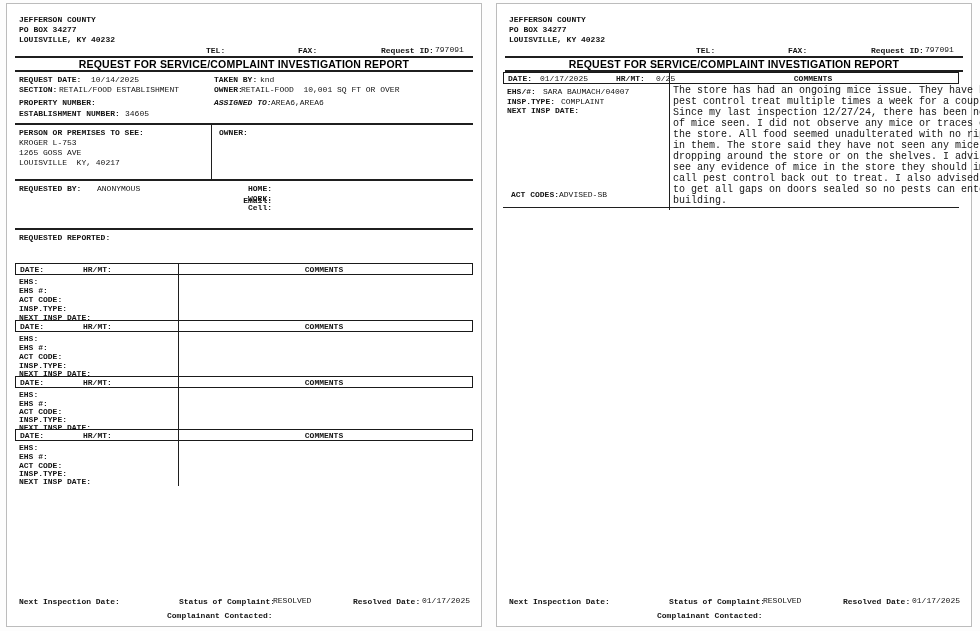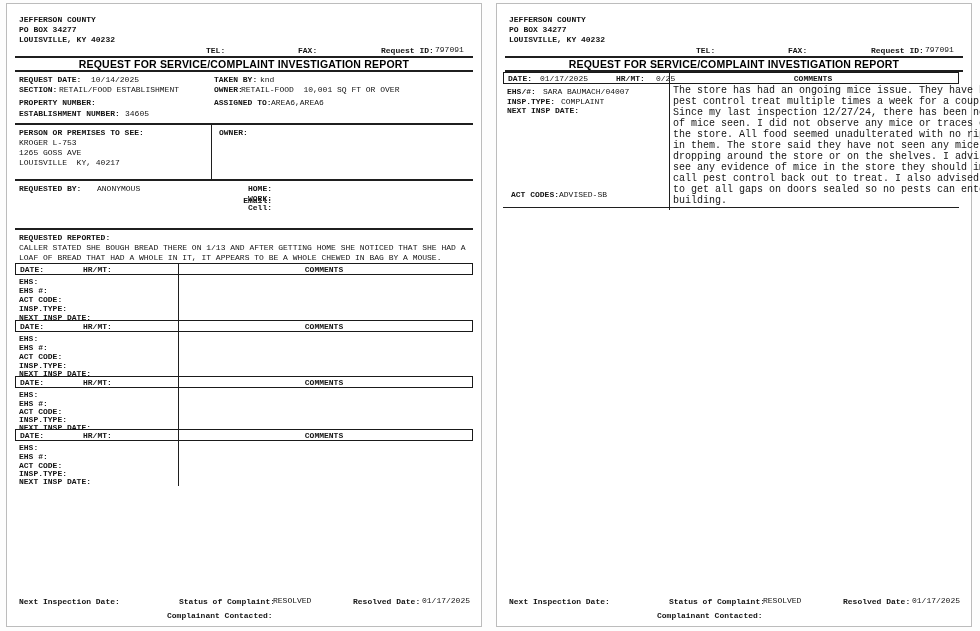--- a/index.html
+++ b/index.html
@@ -45,21 +45,21 @@
     <div class="t" style="left:84px;top:71px;">10/14/2025</div>
     <div class="t b" style="left:207px;top:71px;">TAKEN BY:</div>
     <div class="t" style="left:253px;top:71px;">knd</div>
 
     <div class="t b" style="left:12px;top:81px;">SECTION:</div>
     <div class="t" style="left:52px;top:81px;">RETAIL/FOOD ESTABLISHMENT</div>
     <div class="t b" style="left:207px;top:81px;">OWNER:</div>
     <div class="t" style="left:234px;top:81px;">RETAIL-FOOD  10,001 SQ FT OR OVER</div>
 
     <div class="t b" style="left:12px;top:94px;">PROPERTY NUMBER:</div>
-    <div class="t b" style="left:207px;top:94px;">ASSIGNED TO:</div>
+    <div class="t b" style="left:207px;top:94px;font-style:italic;">ASSIGNED TO:</div>
     <div class="t" style="left:264px;top:94px;">AREA6,AREA6</div>
 
     <div class="t b" style="left:12px;top:105px;text-align:right;">ESTABLISHMENT NUMBER:</div>
     <div class="t" style="left:118px;top:105px;">34605</div>
 
     <div class="hl" style="left:8px;top:119px;width:458px;"></div>
     <div class="t b" style="left:12px;top:124px;">PERSON OR PREMISES TO SEE:</div>
     <div class="t" style="left:12px;top:134px;">KROGER L-753</div>
     <div class="t" style="left:12px;top:144px;">1265 GOSS AVE</div>
     <div class="t" style="left:12px;top:154px;">LOUISVILLE  KY, 40217</div>
@@ -69,22 +69,20 @@
     <div class="hl" style="left:8px;top:175px;width:458px;"></div>
     <div class="t b" style="left:12px;top:180px;">REQUESTED BY:</div>
     <div class="t" style="left:90px;top:180px;">ANONYMOUS</div>
     <div class="t b ra" style="left:215px;top:180px;width:50px;">HOME:</div>
     <div class="t b ra" style="left:215px;top:190px;width:50px;">WORK:</div>
     <div class="t b ra" style="left:215px;top:199px;width:50px;">Cell:</div>
     <div class="t b ra" style="left:215px;top:192px;width:50px;">Email:</div>
 
     <div class="hl" style="left:8px;top:224px;width:458px;"></div>
     <div class="t b" style="left:12px;top:229px;">REQUESTED REPORTED:</div>
-    <div class="t ml" style="left:12px;top:239px;">CALLER STATED SHE BOUGH BREAD THERE ON 1/13 AND AFTER GETTING HOME SHE NOTICED THAT SHE HAD A
-LOAF OF BREAD THAT HAD A WHOLE IN IT, IT APPEARS TO BE A WHOLE CHEWED IN BAG BY A MOUSE.</div>
 
     <div class="blk" style="top:259px;height:57px;">
       <div class="bhdr">
         <span class="t b" style="left:4px;top:1px;">DATE:</span>
         <span class="t b" style="left:67px;top:1px;">HR/MT:</span>
         <span class="t b cmtL">COMMENTS</span>
       </div>
       <div class="t b" style="left:4px;top:14px;">EHS:</div>
       <div class="t b" style="left:4px;top:23px;">EHS #:</div>
       <div class="t b" style="left:4px;top:32px;">ACT CODE:</div>

